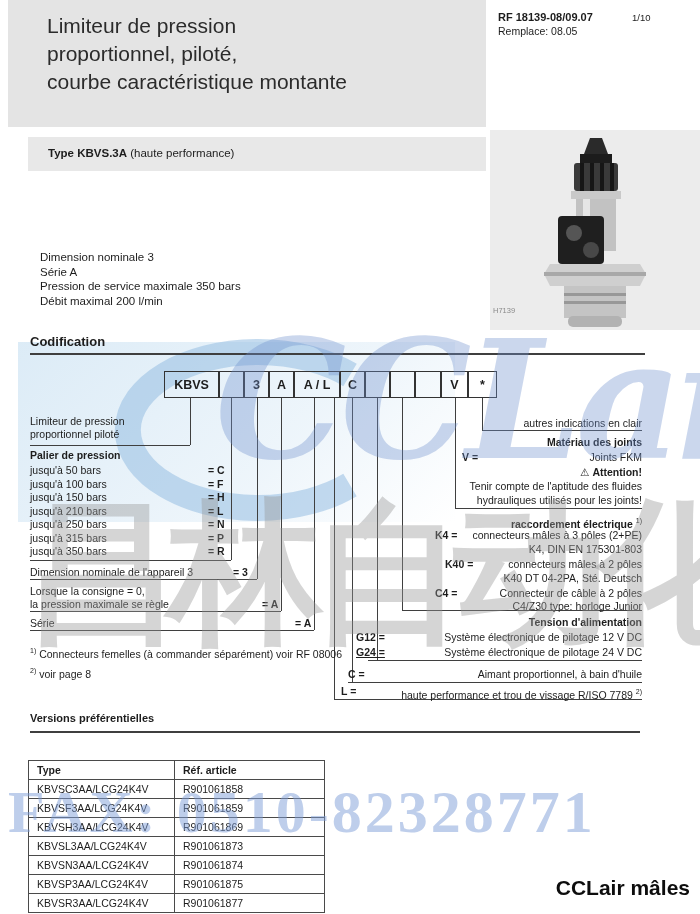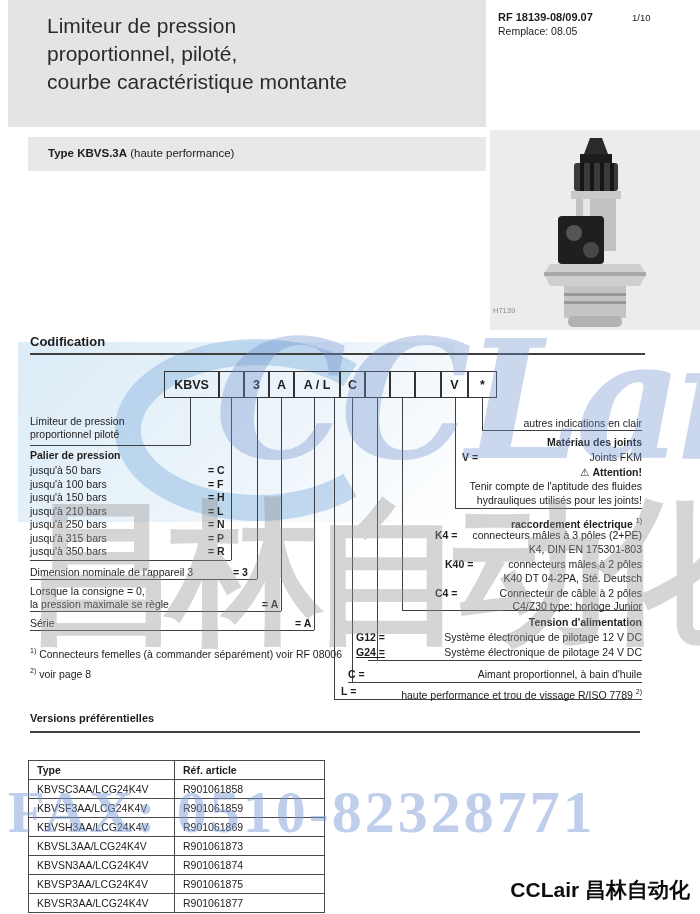--- a/index.html
+++ b/index.html
@@ -68,20 +68,26 @@
       <polygon points="60,134 150,134 156,144 150,156 60,156 54,144" fill="#cfcfcf"></polygon>
       <rect x="54" y="142" width="102" height="4" fill="#a8a8a8"></rect>
       <rect x="74" y="156" width="62" height="32" fill="#c4c4c4"></rect>
       <rect x="74" y="163" width="62" height="3" fill="#989898"></rect>
       <rect x="74" y="171" width="62" height="3" fill="#989898"></rect>
       <rect x="78" y="186" width="54" height="11" rx="5" fill="#b2b2b2"></rect>
     </svg>
   </div>
   <div class="abs" style="left:493px;top:306px;font-size:7.5px;color:#8a8a8a;z-index:2;">H7139</div>
 
+  <div class="abs" style="left:40px;top:250px;font-size:11.5px;line-height:14.5px;z-index:2;">
+    <div>Dimension nominale 3</div>
+    <div>Série A</div>
+    <div>Pression de service maximale 350 bars</div>
+    <div>Débit maximal 200 l/min</div>
+  </div>
 
   <div class="abs b" style="left:30px;top:334px;font-size:13px;z-index:2;">Codification</div>
   <div class="hl" style="left:30px;top:353px;width:615px;height:2px;z-index:2;"></div>
 
   <div class="cell" style="left:164px;width:55px;z-index:2;">KBVS</div>
   <div class="cell" style="left:219px;width:25px;z-index:2;"></div>
   <div class="cell" style="left:244px;width:25px;z-index:2;">3</div>
   <div class="cell" style="left:269px;width:25px;z-index:2;">A</div>
   <div class="cell" style="left:294px;width:46px;z-index:2;">A / L</div>
   <div class="cell" style="left:340px;width:25px;z-index:2;">C</div>
@@ -252,14 +258,14 @@
   </tbody>
     </table>
 
   <div class="wm" style="left:215px;top:318px;font-family:'DejaVu Serif',serif;font-style:italic;font-weight:bold;
               font-size:165px;line-height:1;letter-spacing:-6px;color:rgba(110,145,205,0.36);">CCLair</div>
   <div class="wm" style="left:25px;top:495px;font-size:155px;line-height:1;letter-spacing:-12px;
               color:rgba(150,150,150,0.40);font-weight:bold;">昌林自动化</div>
   <div class="wm" style="left:8px;top:778px;font-family:'Liberation Serif',serif;font-weight:bold;
               font-size:60px;letter-spacing:3px;color:rgba(125,158,215,0.50);">FAX: 0510-82328771</div>
 
-  <div class="abs b" style="left:0;top:876px;width:690px;text-align:right;font-size:21px;color:#0d0d0d;z-index:6;">CCLair 昌林自动化</div>
+  <div class="abs b" style="left:0;top:876px;width:690px;text-align:right;font-size:21px;color:#0d0d0d;z-index:6;">CCLair mâles</div>
 </div>
 
 </body></html>

